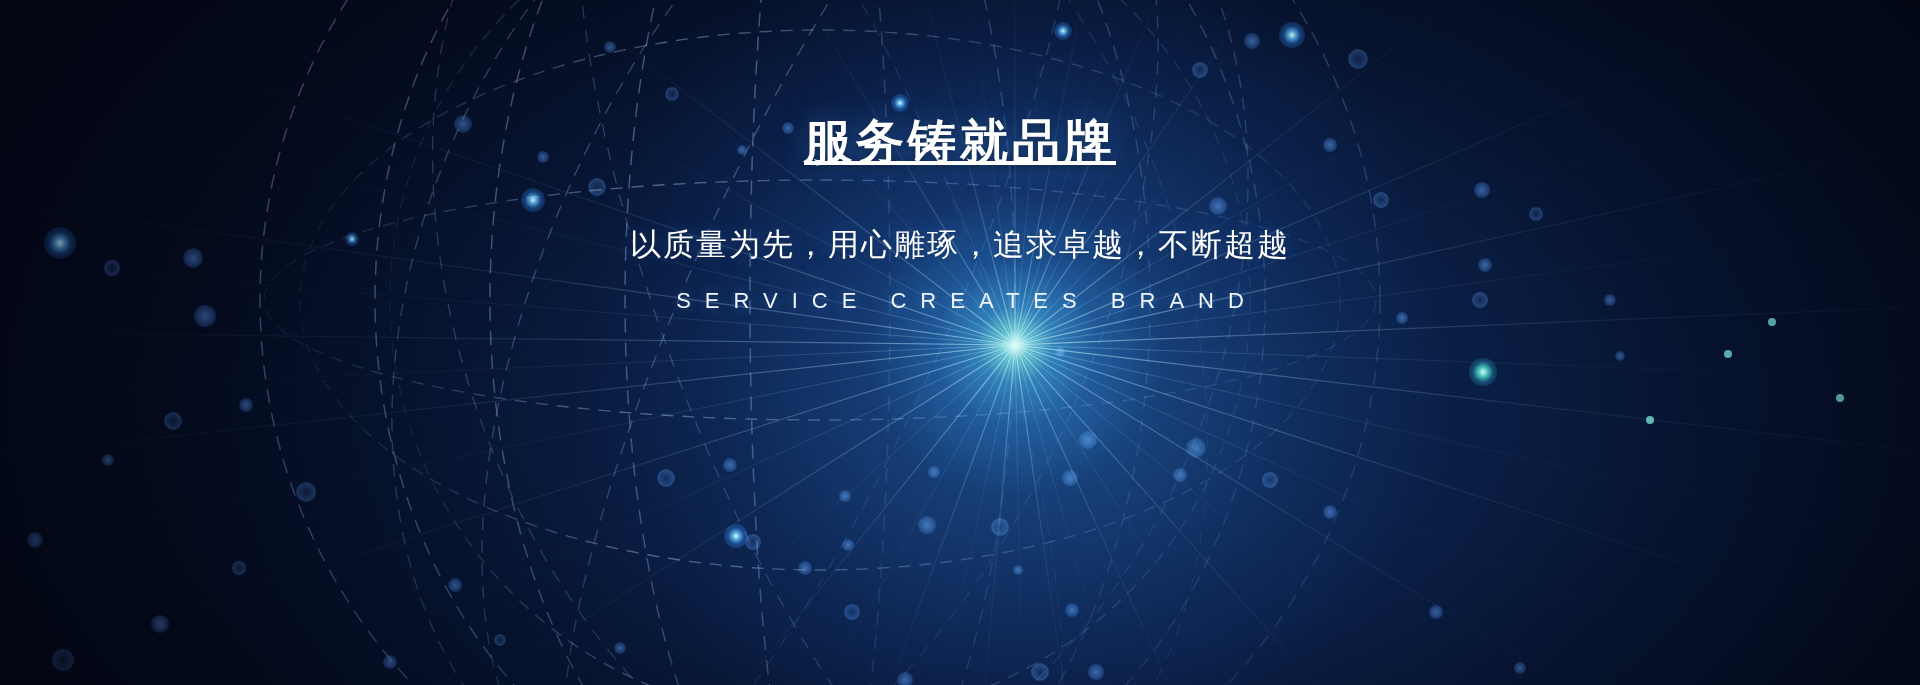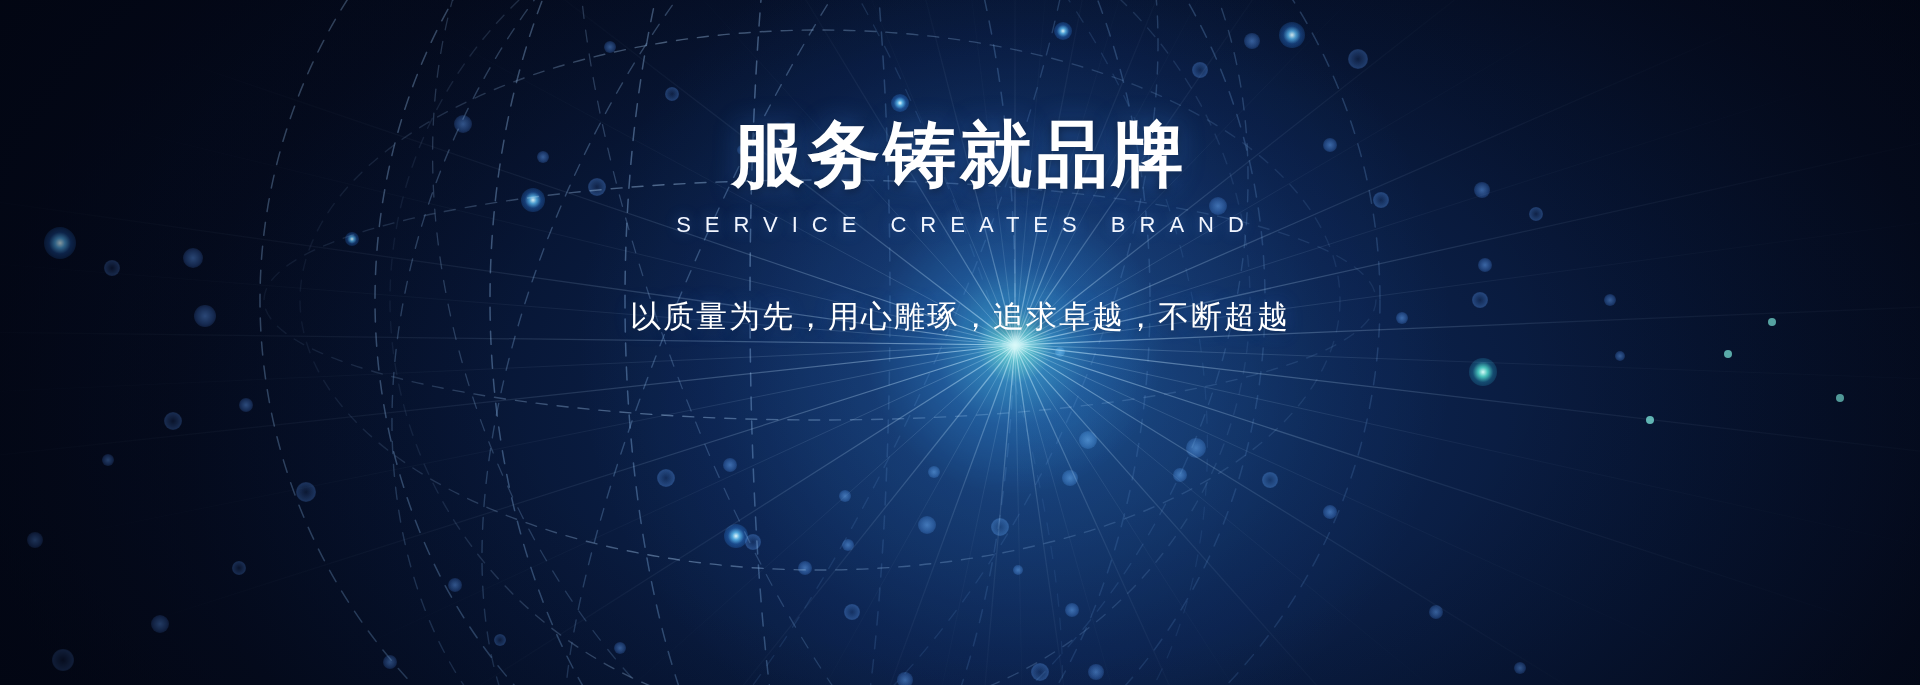--- a/index.html
+++ b/index.html
@@ -85,27 +85,28 @@
   #content {
     position: absolute;
     left: 0; right: 0;
     top: 118px;
     text-align: center;
     z-index: 10;
   }
 
   #headline {
     margin: 0;
-    font-size: 72px;
+    font-size: 48px;
     line-height: 1.0;
     font-weight: bold;
     color: #ffffff;
     letter-spacing: 4px;
     text-shadow: 0 0 26px rgba(70,150,255,0.40), 0 2px 10px rgba(0,0,0,0.55);
     white-space: nowrap;
+    text-decoration: underline;
   }
 
   #subhead {
     margin: 22px 0 0 0;
     font-size: 22px;
     font-weight: normal;
     color: #f2f6ff;
     letter-spacing: 14px;
     text-indent: 14px;
     text-shadow: 0 0 14px rgba(80,160,255,0.45);
@@ -321,17 +322,17 @@
       <span class="dot soft" style="left: 383px; top: 655px; width: 14px; height: 14px;"></span>
       <span class="dot soft" style="left: 614px; top: 642px; width: 12px; height: 12px;"></span>
       <span class="dot soft" style="left: 1429px; top: 605px; width: 14px; height: 14px;"></span>
       <span class="dot soft" style="left: 1514px; top: 662px; width: 12px; height: 12px;"></span>
     </div>
 
   <div class="layer" id="bg-vignette"></div>
 
   <div id="content">
     <h1 id="headline">服务铸就品牌</h1>
+    <div id="tagline">以质量为先，用心雕琢，追求卓越，不断超越</div>
     <div id="subhead">SERVICE CREATES BRAND</div>
-    <div id="tagline">以质量为先，用心雕琢，追求卓越，不断超越</div>
   </div>
 
 </div>
 
 </body></html>

